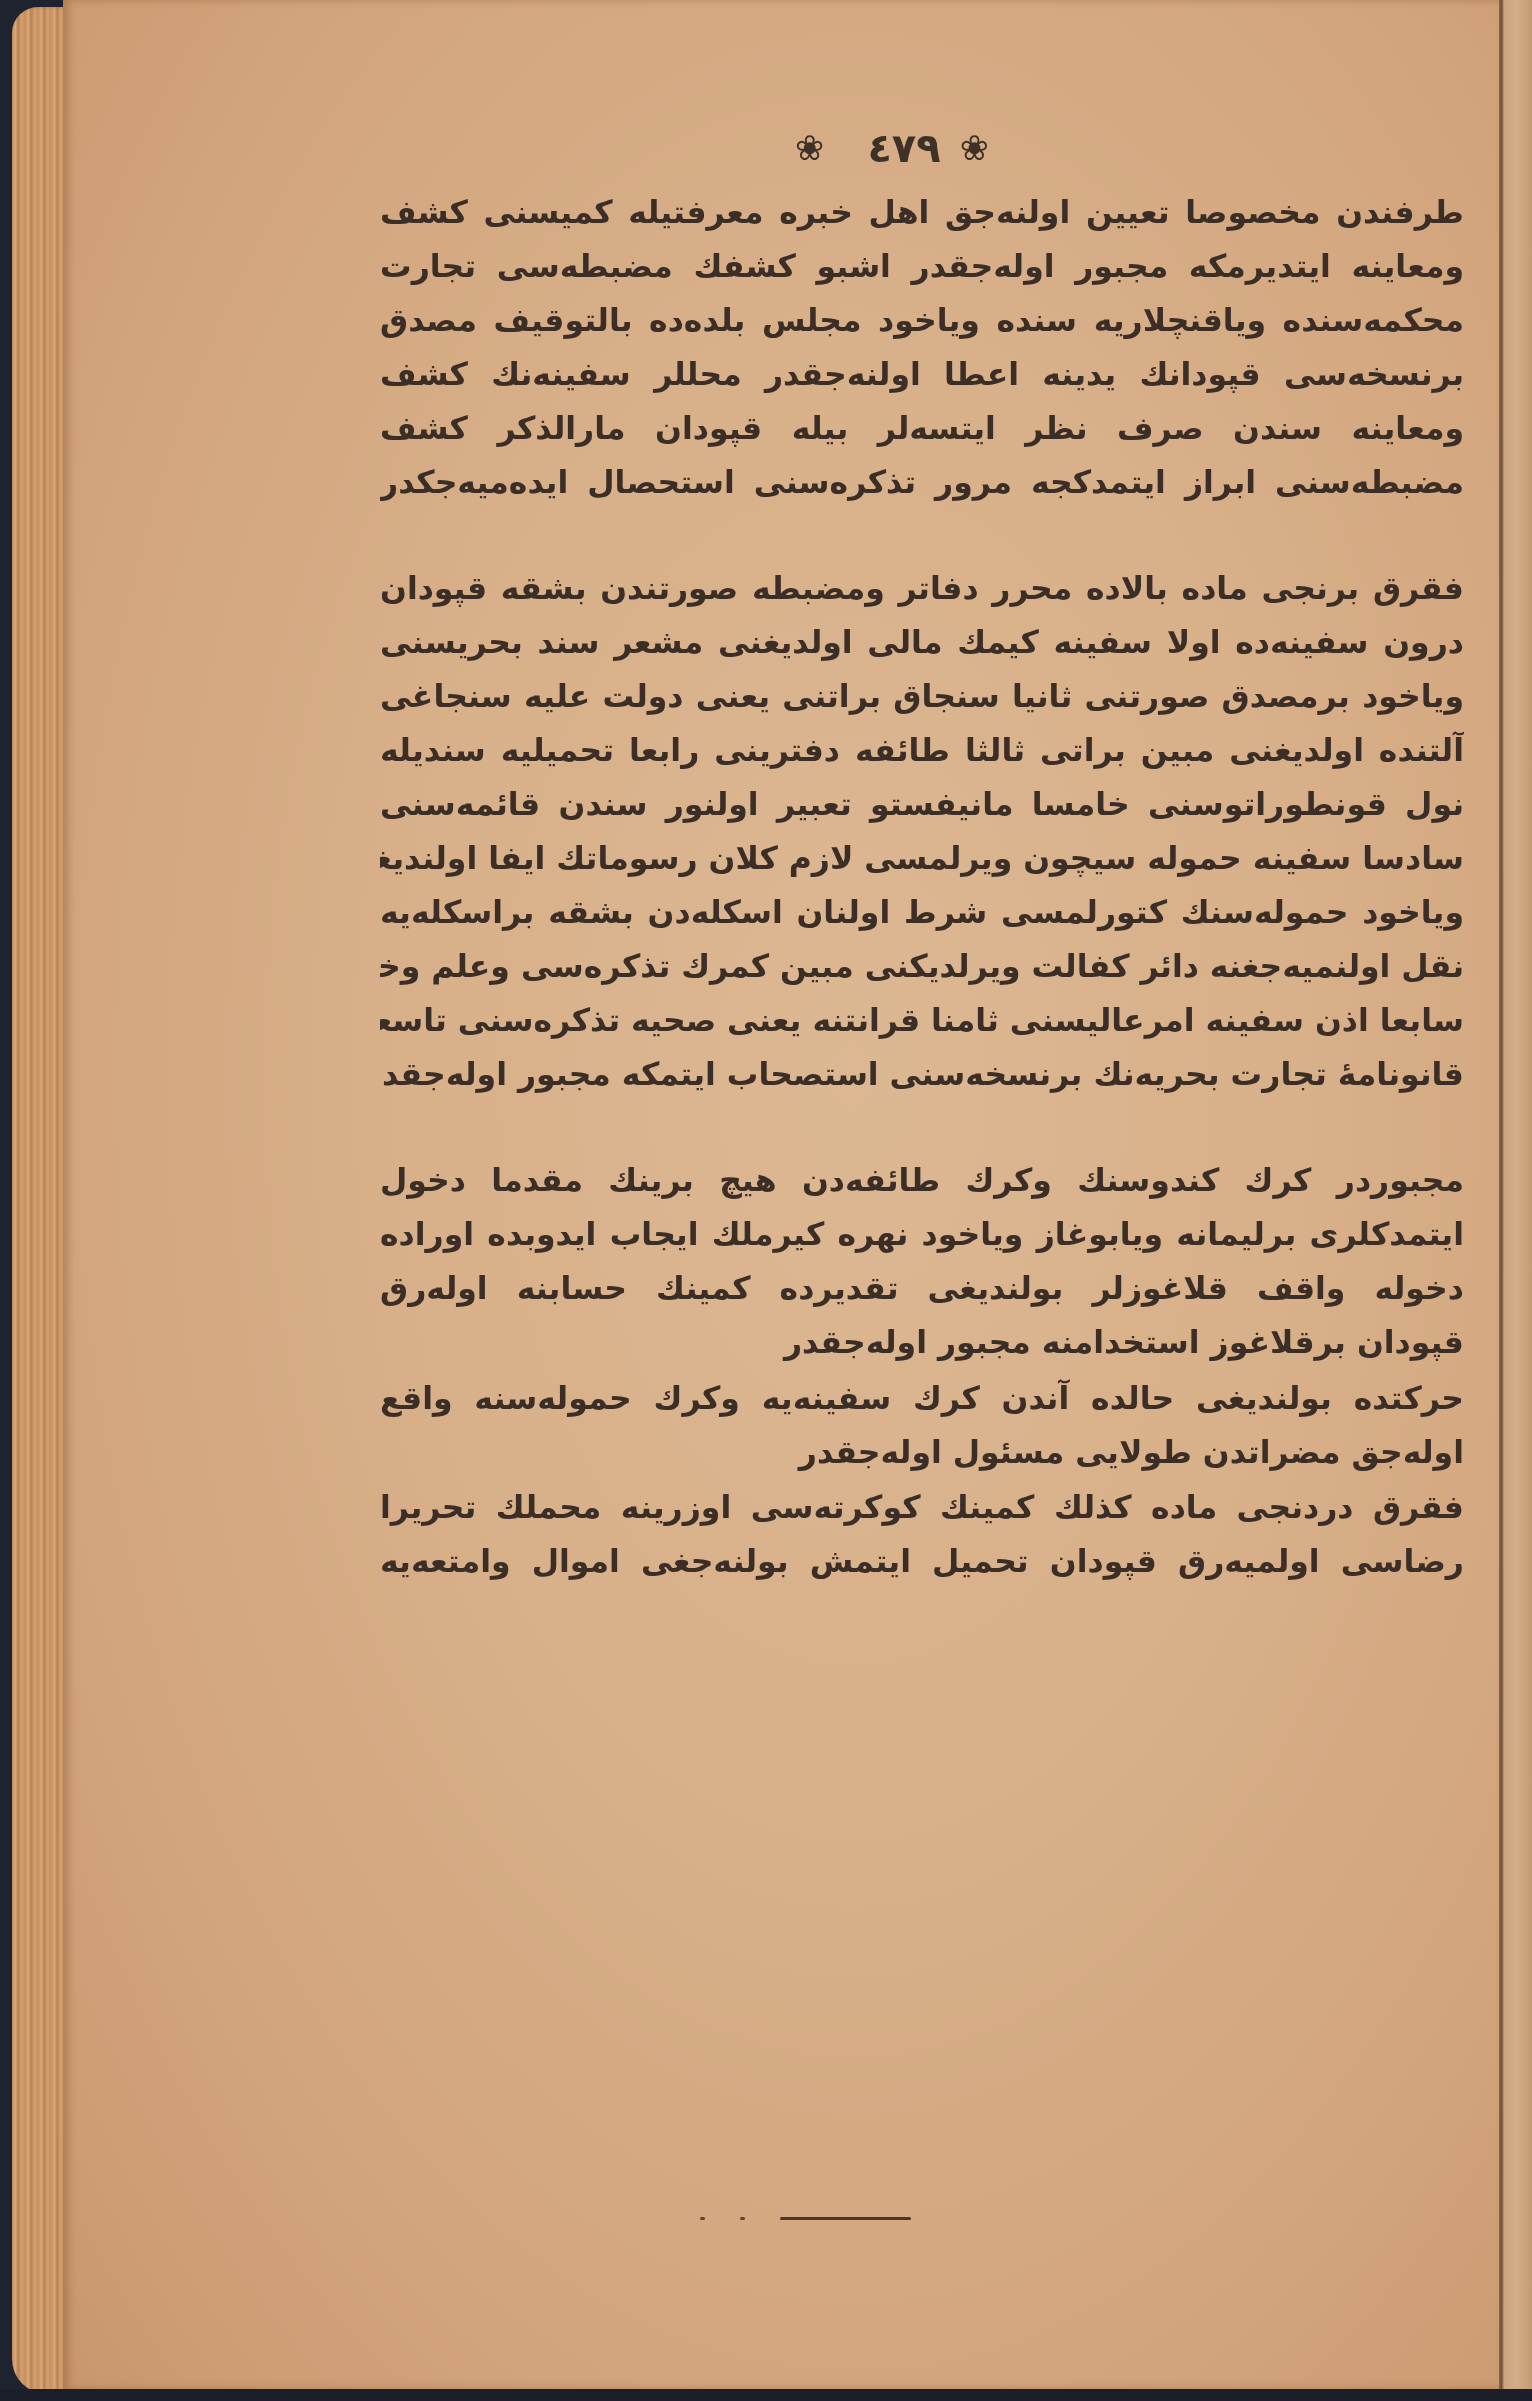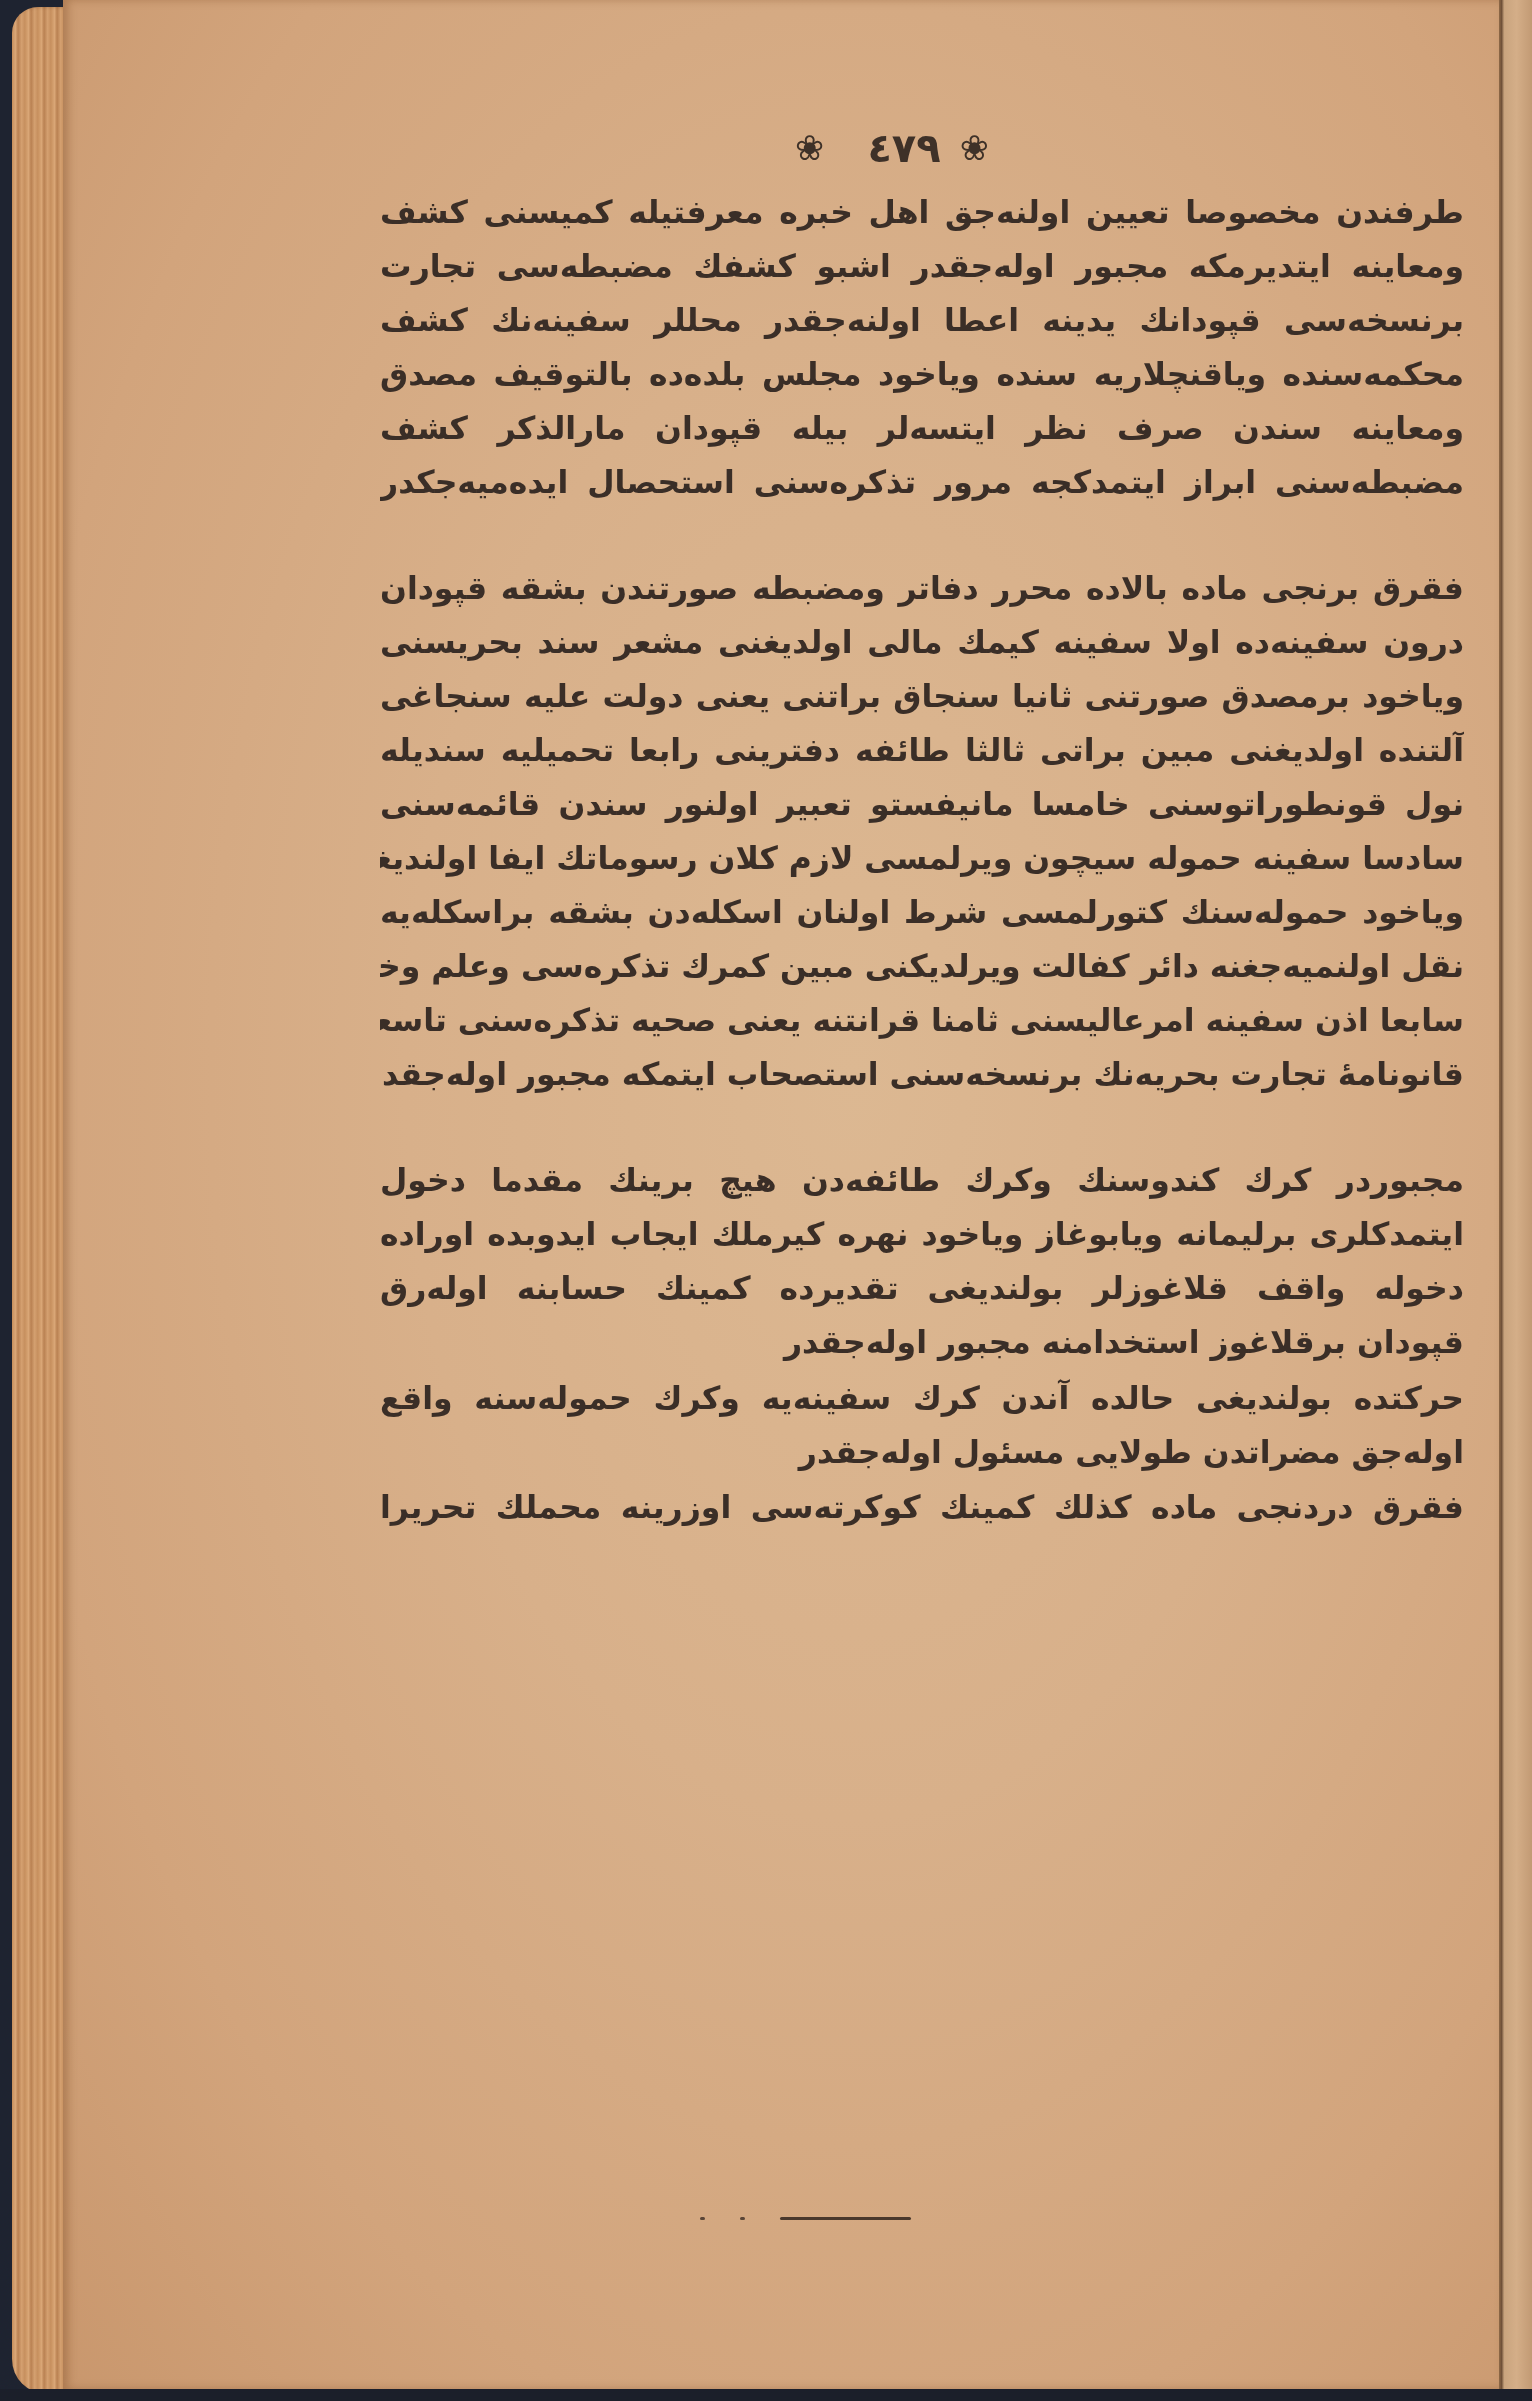--- a/index.html
+++ b/index.html
@@ -142,22 +142,22 @@
   <div class="header">
     <span class="ornament">❀</span>
     <span class="page-number">٤٧٩</span>
     <span class="ornament">❀</span>
   </div>
 
   <div class="text-block">
     <div>
       <span class="line">طرفندن مخصوصا تعيين اولنه‌جق اهل خبره معرفتيله كميسنى كشف</span>
       <span class="line">ومعاينه ايتديرمكه مجبور اوله‌جقدر اشبو كشفك مضبطه‌سى تجارت</span>
+      <span class="line">محكمه‌سنده وياقنچلاريه سنده وياخود مجلس بلده‌ده بالتوقيف مصدق</span>
       <span class="line">برنسخه‌سى قپودانك يدينه اعطا اولنه‌جقدر محللر سفينه‌نك كشف</span>
-      <span class="line">محكمه‌سنده وياقنچلاريه سنده وياخود مجلس بلده‌ده بالتوقيف مصدق</span>
       <span class="line">ومعاينه سندن صرف نظر ايتسه‌لر بيله قپودان مارالذكر كشف</span>
       <span class="line">مضبطه‌سنى ابراز ايتمدكجه مرور تذكره‌سنى استحصال ايده‌ميه‌جكدر</span>
     </div>
     <div class="para-gap"></div>
     <div>
       <span class="line">فقرق برنجى ماده   بالاده محرر دفاتر ومضبطه صورتندن بشقه قپودان</span>
       <span class="line">درون سفينه‌ده اولا سفينه كيمك مالى اولديغنى مشعر سند بحريسنى</span>
       <span class="line">وياخود برمصدق صورتنى ثانيا سنجاق براتنى يعنى دولت عليه سنجاغى</span>
       <span class="line">آلتنده اولديغنى مبين براتى ثالثا طائفه دفترينى رابعا تحميليه سنديله</span>
       <span class="line">نول قونطوراتوسنى خامسا مانيفستو تعبير اولنور سندن قائمه‌سنى</span>
@@ -175,20 +175,21 @@
       <span class="line short">قپودان برقلاغوز استخدامنه مجبور اوله‌جقدر</span>
     </div>
     <div class="para-gap-small"></div>
     <div>
       <span class="line">حركتده بولنديغى حالده آندن كرك سفينه‌يه وكرك حموله‌سنه واقع</span>
       <span class="line short">اوله‌جق مضراتدن طولايى مسئول اوله‌جقدر</span>
     </div>
     <div class="para-gap-small"></div>
     <div>
       <span class="line">فقرق دردنجى ماده   كذلك كمينك كوكرته‌سى اوزرينه محملك تحريرا</span>
+      <span class="line">رضاسى اولميه‌رق قپودان تحميل ايتمش بولنه‌جغى اموال وامتعه‌يه</span>
     </div>
   </div>
 
   <div class="bottom-mark">
     <span class="dot"></span>
     <span class="dot"></span>
     <span class="dash"></span>
   </div>
 </div>
 

